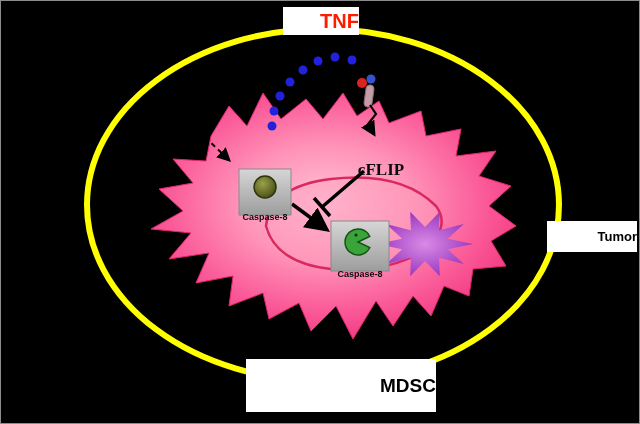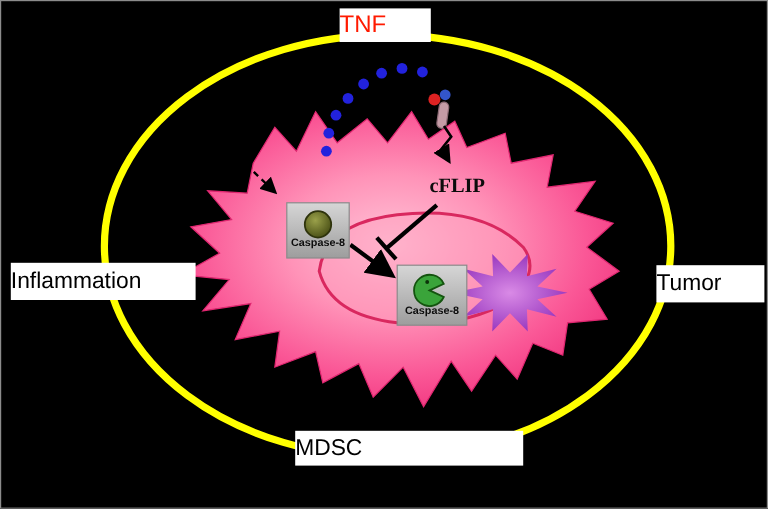--- a/index.html
+++ b/index.html
@@ -12,34 +12,34 @@
     box-sizing:border-box;
     font-family:"Liberation Sans",sans-serif;
   }
   svg{position:absolute;left:0;top:0;}
   .membrane{stroke:var(--membrane,#ffff00);}
   .ligand-dot{fill:var(--ligand-dot,#2222dd);}
   .lbl{
     position:absolute;
     background:#ffffff;
     color:#000;
-    font-weight:normal;
-    text-align:left;
+    font-weight:bold;
+    text-align:right;
     white-space:nowrap;
   }
   .lbl-tnf{
     left:282px;top:6px;width:76px;height:28px;line-height:28px;
     font-size:20px;color:var(--tnf-text,#ff1a00);
   }
   .lbl-inflammation{left:8px;top:218px;width:154px;height:31px;line-height:31px;font-size:19px;}
-  .lbl-tumor{left:546px;top:220px;width:90px;height:31px;line-height:31px;font-size:19px;}
-  .lbl-mdsc{left:245px;top:358px;width:190px;padding:1px 0;font-size:19px;line-height:27px;}
+  .lbl-tumor{left:546px;top:220px;width:90px;height:31px;line-height:31px;font-size:13px;}
+  .lbl-mdsc{left:245px;top:358px;width:190px;padding:13px 0;font-size:19px;line-height:27px;}
   .free{
     position:absolute;background:transparent;color:#0c0c0c;
-    text-align:center;font-weight:bold;white-space:nowrap;
+    text-align:center;font-weight:bold;white-space:nowrap;margin-top:15px;
   }
   .lbl-cflip{
     left:345px;top:144px;width:70px;font-size:17px;
     font-family:"Liberation Serif",serif;
   }
   .lbl-casp1{left:238px;top:196px;width:52px;font-size:9px;}
   .lbl-casp2{left:330px;top:253px;width:58px;font-size:9px;}
   .lbl-anti{
     left:379px;top:224px;width:92px;font-size:13px;line-height:15px;
     color:var(--anti-apoptosis-text,#e60012);
@@ -125,21 +125,20 @@
               438.8,275.3 438.1,256.8 462.8,263 446.8,248.3"></polygon>
 
     <g>
       <rect x="330" y="220" width="58" height="50" fill="url(#grad-box)" stroke="#8a8a8a" stroke-width="1"></rect>
       <path d="M357,241 L368.8,235.5 A13,13 0 1 0 368.8,246.5 Z" fill="#3aa43a" stroke="#14540f" stroke-width="1.5"></path>
       <circle cx="355" cy="234" r="1.6" fill="#0c330a"></circle>
     </g>
   </svg>
 
   <div class="lbl lbl-tnf">TNF</div>
-  <div class="lbl lbl-inflammation">Inflammation</div>
   <div class="lbl lbl-tumor">Tumor</div>
   <div class="lbl lbl-mdsc">
     <div>MDSC</div>
   </div>
 
   <div class="free lbl-cflip">cFLIP</div>
   <div class="free lbl-casp1">Caspase-8</div>
   <div class="free lbl-casp2">Caspase-8</div>
 
 </div>

